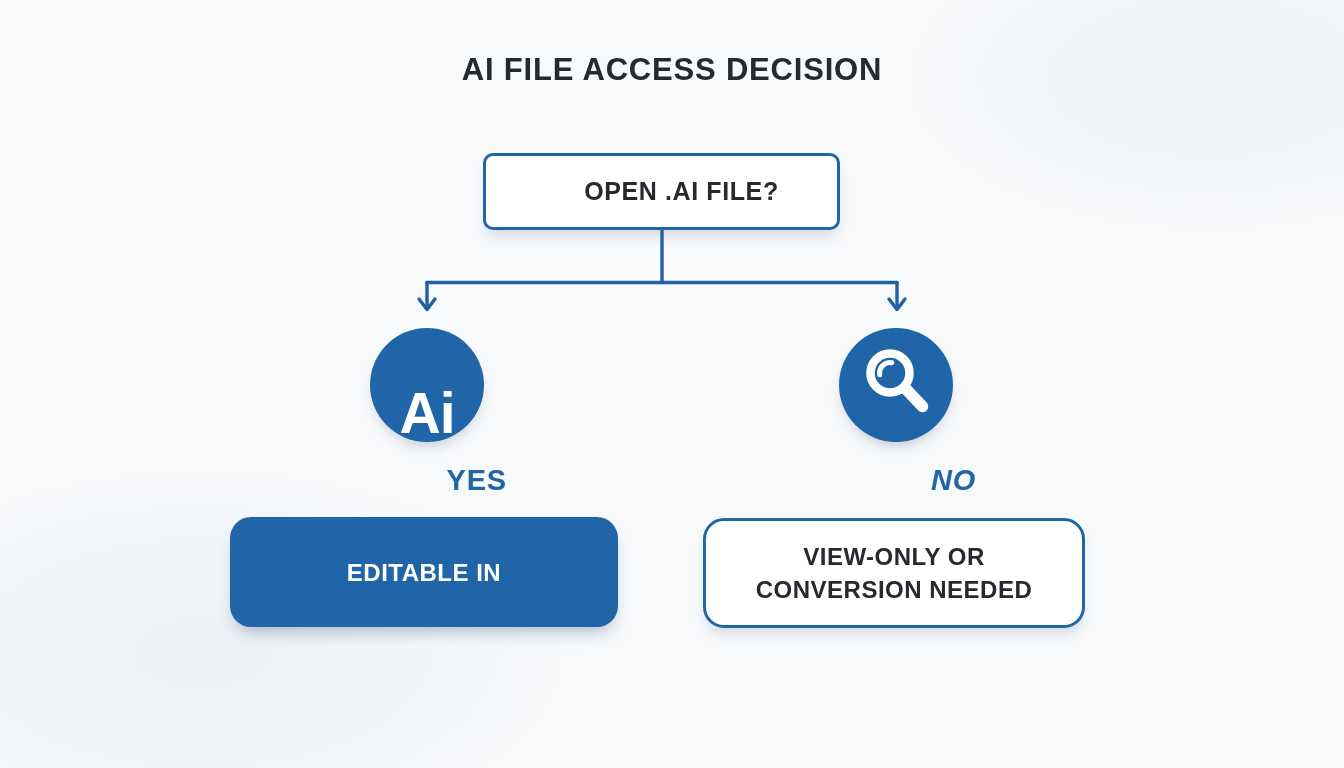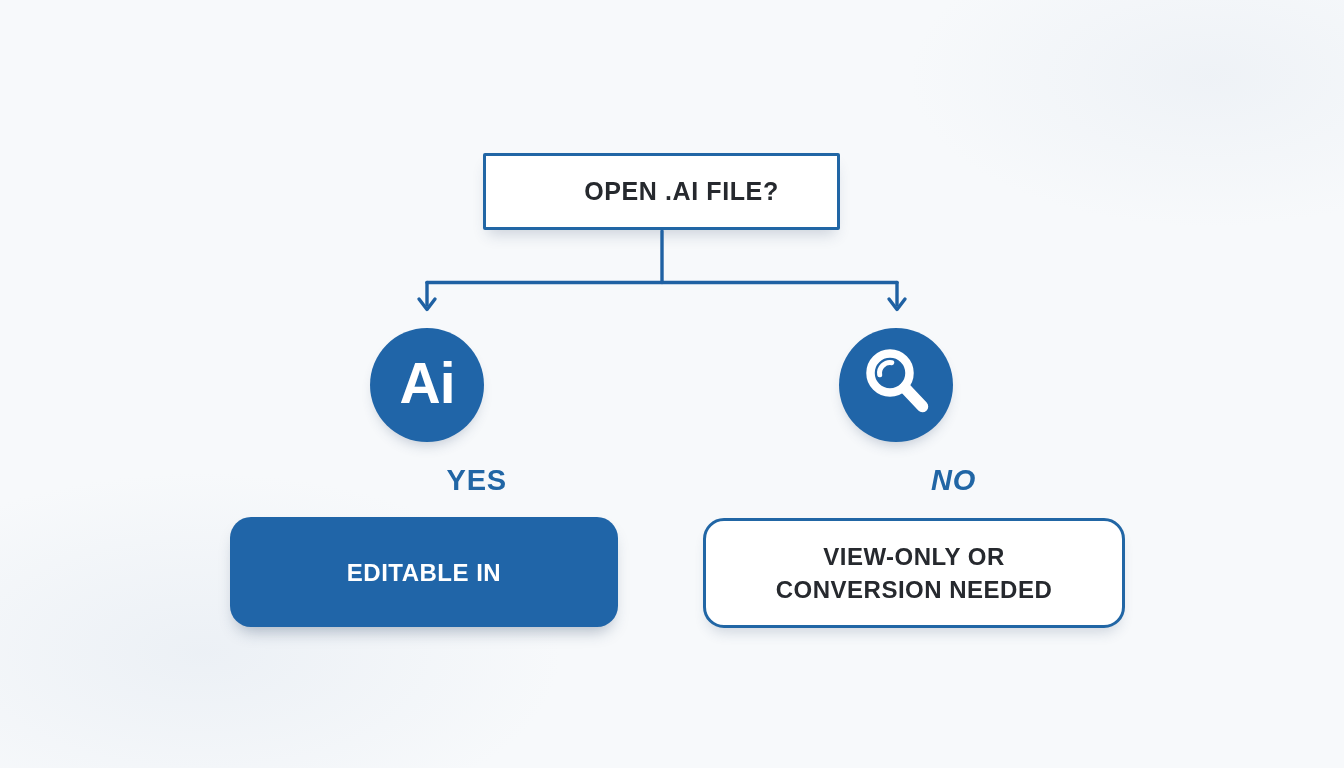--- a/index.html
+++ b/index.html
@@ -27,21 +27,21 @@
     font-weight: bold;
     letter-spacing: 0.8px;
     color: var(--text-dark, #26292e);
   }
   .decision-box {
     position: absolute;
     left: 483px; top: 153px;
     width: 357px; height: 77px;
     background: var(--node-fill, #ffffff);
     border: 3px solid var(--outline-blue, #2166a5);
-    border-radius: 2px;
+    border-radius: 10px;
     display: flex; align-items: center; justify-content: center;
     box-shadow: 0 9px 14px -5px rgba(45, 70, 105, 0.22);
     padding-left: 40px;
   }
   .decision-label {
     font-size: 25px;
     font-weight: bold;
     letter-spacing: 0.6px;
     color: var(--text-dark, #26292e);
   }
@@ -58,21 +58,21 @@
     stroke-linejoin: round;
   }
   .branch-circle {
     position: absolute;
     width: 114px; height: 114px;
     border-radius: 50%;
     background: var(--accent-blue, #2065a8);
     display: flex; align-items: center; justify-content: center;
     box-shadow: 0 8px 14px -6px rgba(45, 70, 105, 0.30);
   }
-  .circle-yes { left: 370px; top: 328px; }
+  .circle-yes { left: 370px; top: 328px; align-items: flex-end; }
   .circle-no  { left: 839px; top: 328px; }
   .ai-glyph {
     color: #ffffff;
     font-size: 57px;
     font-weight: bold;
     line-height: 1;
     margin-top: -4px;
     letter-spacing: -1px;
   }
   .branch-answer {
@@ -99,32 +99,33 @@
     letter-spacing: 0.5px;
     line-height: 33px;
   }
   .result-yes {
     left: 230px; top: 517px; width: 388px;
     background: var(--accent-blue, #2065a8);
     color: #ffffff;
     box-shadow: 0 10px 16px -6px rgba(35, 60, 95, 0.35);
   }
   .result-no {
-    left: 703px; top: 518px; width: 422px;
+    left: 703px; top: 518px; width: 382px;
     background: var(--node-fill, #ffffff);
     border: 3px solid var(--outline-blue, #2166a5);
     color: var(--text-dark, #26292e);
     box-shadow: 0 9px 14px -5px rgba(45, 70, 105, 0.20);
   }
 </style>
 </head>
 <body>
 
 <div class="canvas">
 
+  <h1 class="page-title">AI FILE ACCESS DECISION</h1>
 
   <div class="decision-box">
     <span class="decision-label">OPEN .AI FILE?</span>
   </div>
 
   <svg class="connectors" viewBox="0 0 1344 768" aria-hidden="true">
     <path d="M662 231 L662 282.5"></path>
     <path d="M427 282.5 L897 282.5"></path>
     <path d="M427 282.5 L427 305"></path>
     <path d="M419 299 L427 309.5 L435 299"></path>

